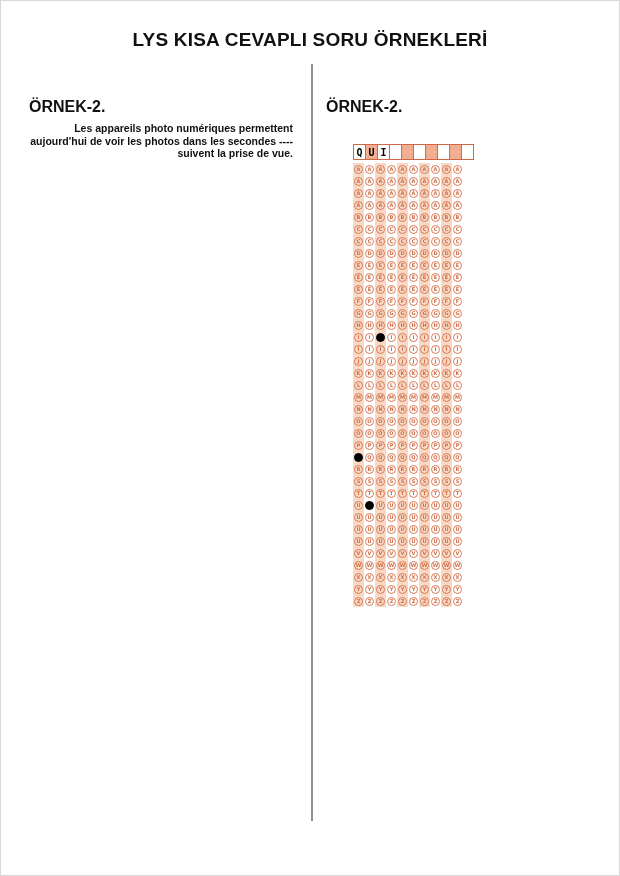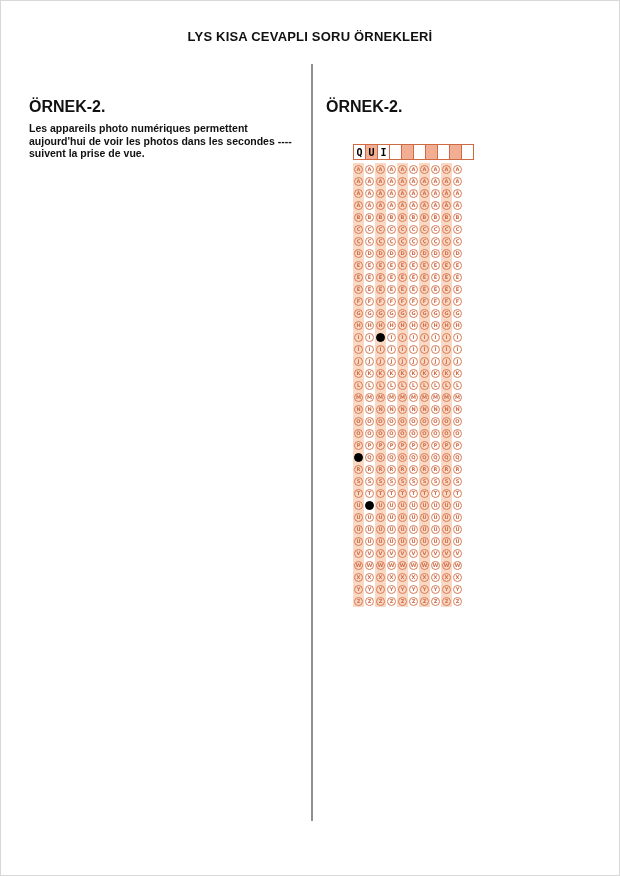--- a/index.html
+++ b/index.html
@@ -9,34 +9,34 @@
     background:#ffffff;
     border:1px solid #d8d8d8;
     box-sizing:border-box;
     font-family:"Liberation Sans",sans-serif;
     color:#111;
     overflow:hidden;
   }
   .title{
     position:absolute;top:28px;left:0;right:0;
     margin:0;text-align:center;
-    font-size:13px;font-weight:bold;letter-spacing:.2px;
+    font-size:19px;font-weight:bold;letter-spacing:.2px;
   }
   .divider{
     position:absolute;left:310px;top:63px;
     width:2px;height:757px;background:#8f8f8f;
   }
   .ornek{
     position:absolute;font-size:16px;font-weight:bold;
   }
   .ornek.left{left:28px;top:97px;}
   .ornek.right{left:325px;top:97px;}
   .question{
     position:absolute;left:28px;top:121px;width:264px;
-    margin:0;font-size:10.5px;font-weight:bold;line-height:1.2;
+    margin:0;font-size:10.5px;font-weight:bold;line-height:1.2;text-align:right;
   }
   .sheet{position:absolute;left:352px;top:143px;}
   .header-row{display:flex;}
   .hbox{
     width:11px;height:14px;
     border:1px solid #cf6a45;margin-right:-1px;
     box-sizing:content-box;
     display:flex;align-items:center;justify-content:center;
     font-size:10px;font-weight:bold;color:#000;background:#fff;
     font-family:"DejaVu Sans Mono","Liberation Mono",monospace;

